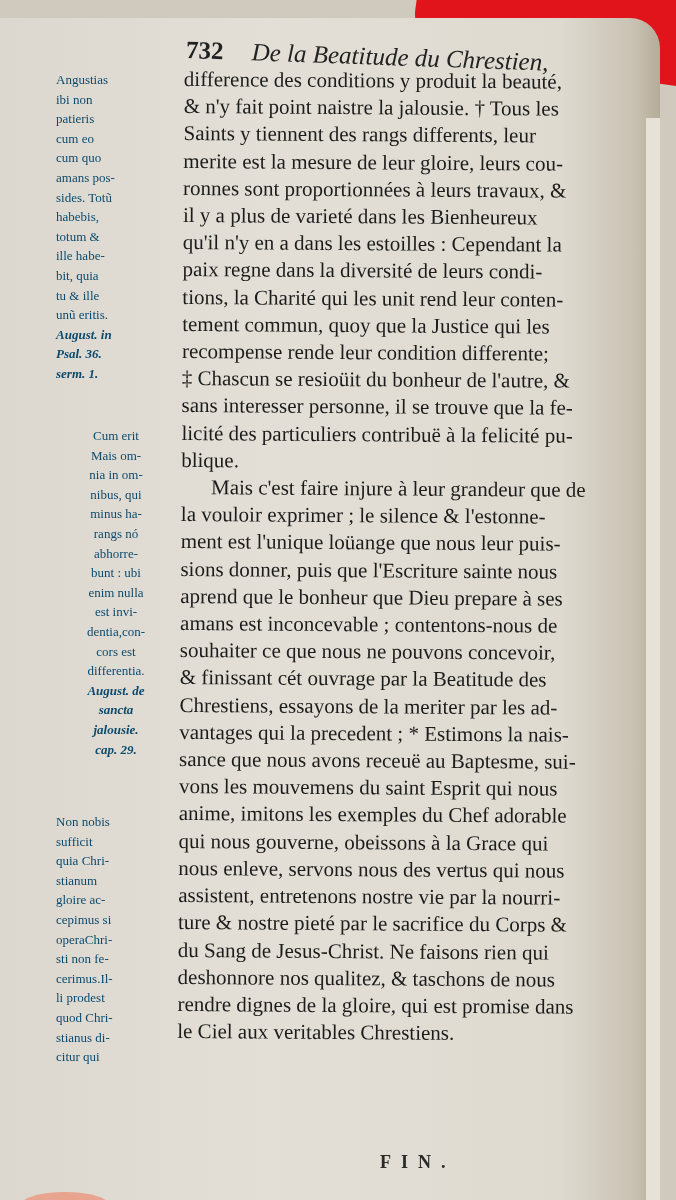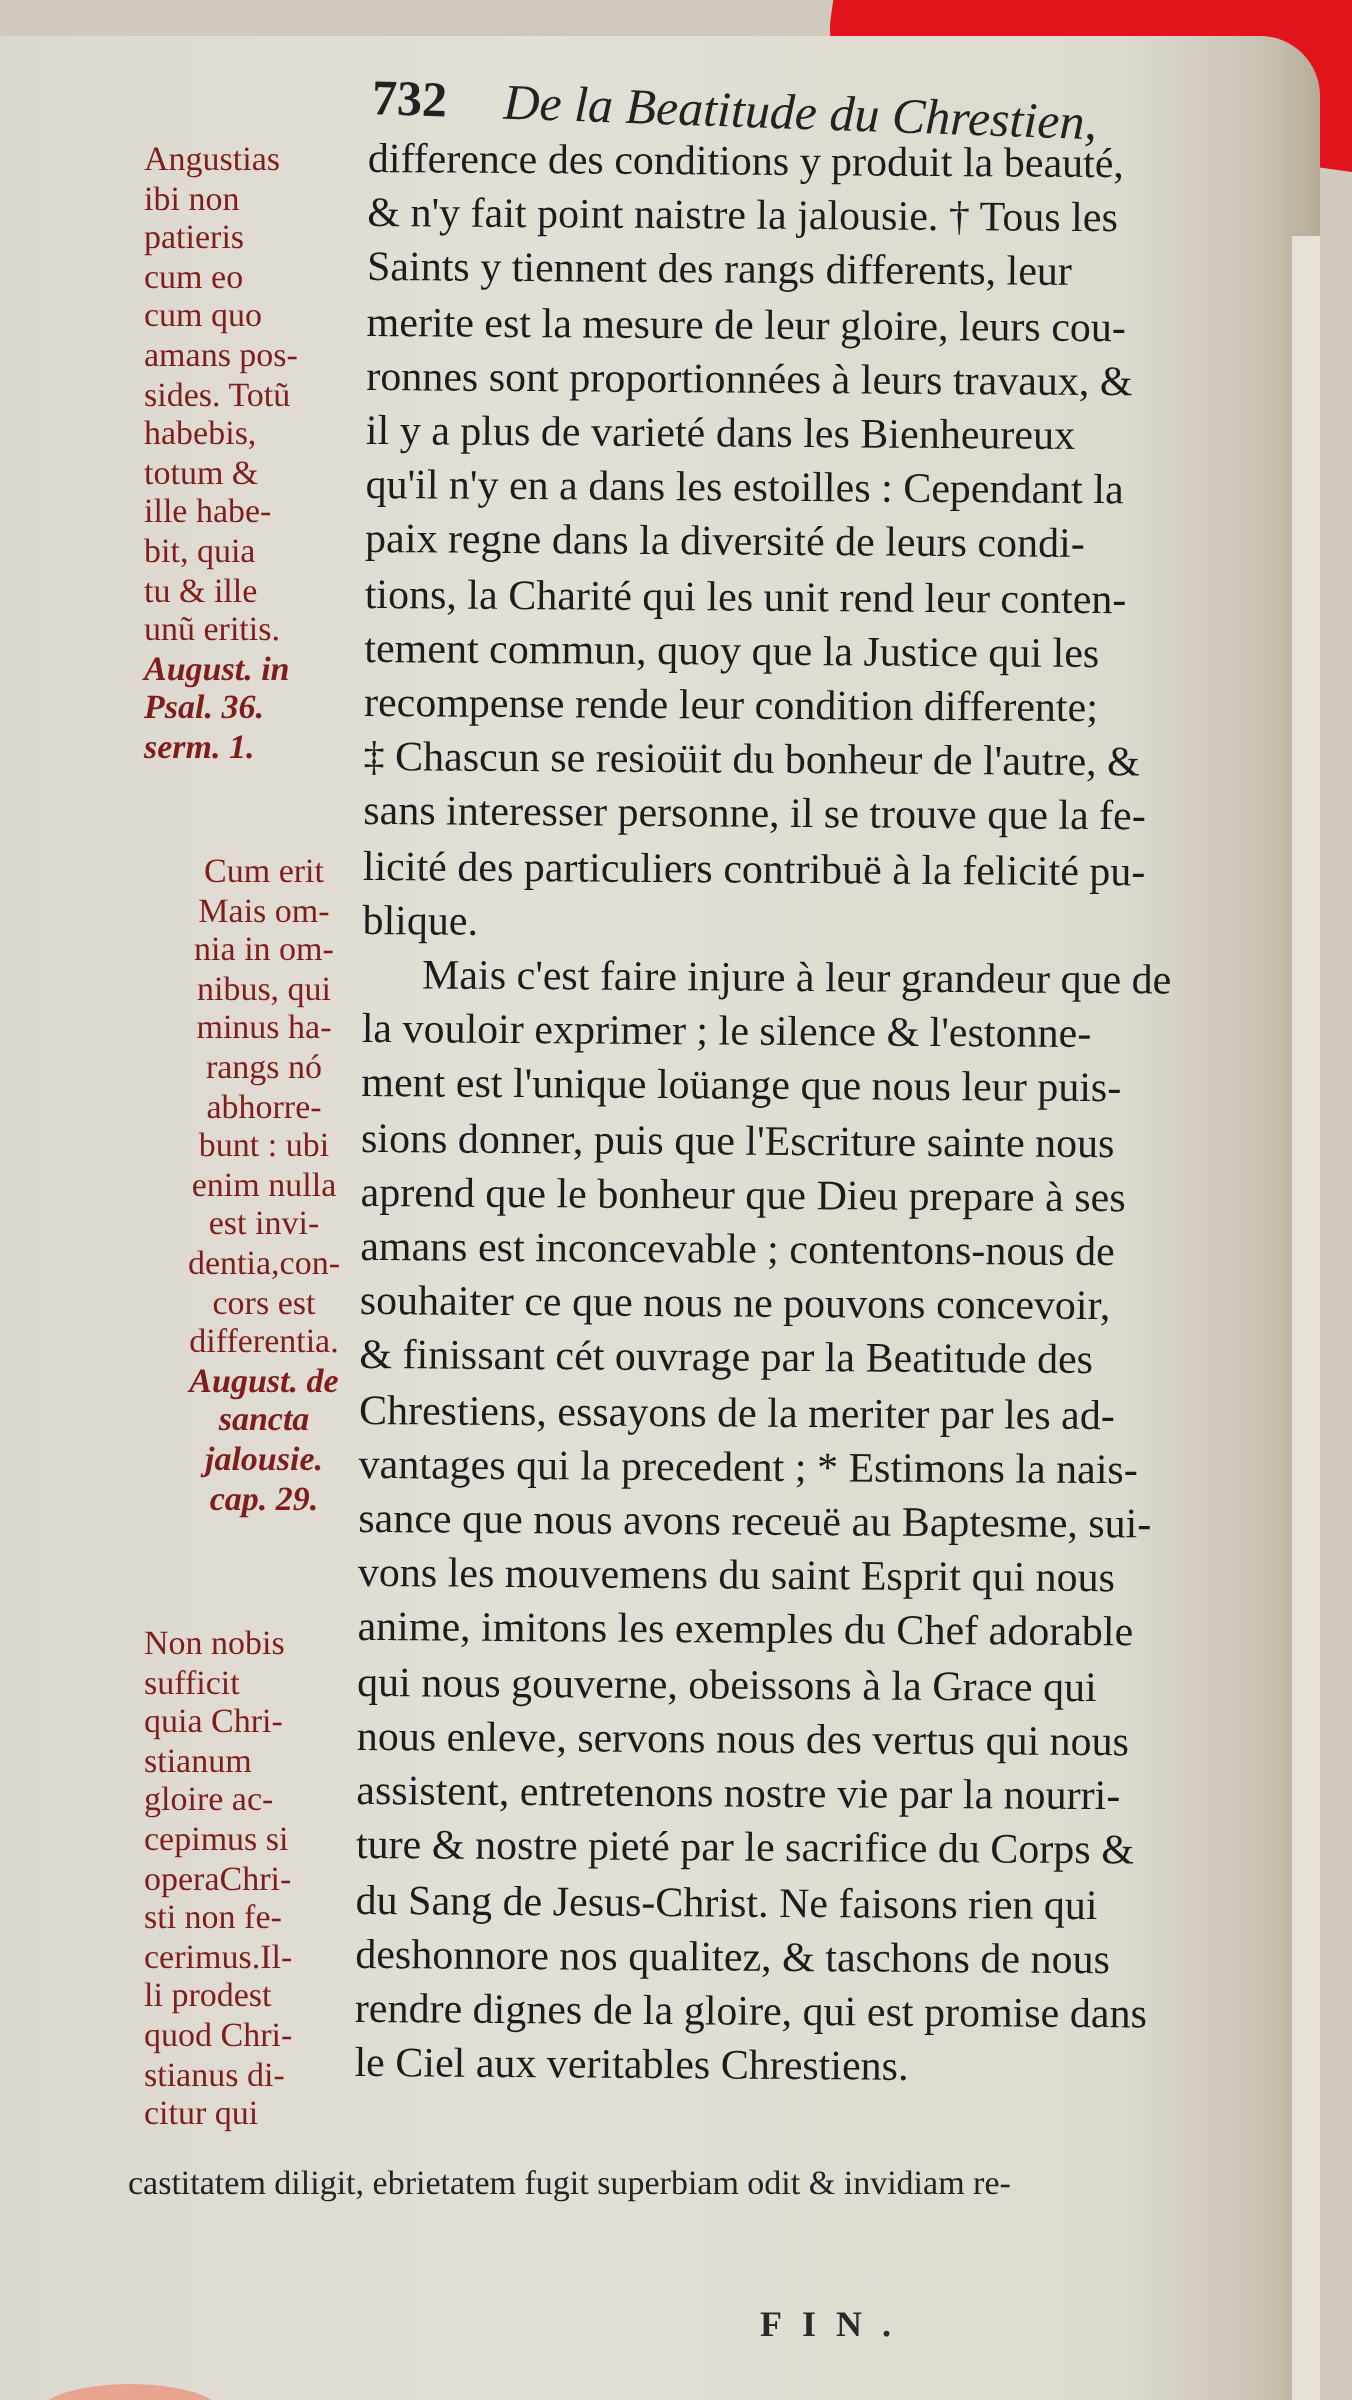--- a/index.html
+++ b/index.html
@@ -21,22 +21,22 @@
     position: absolute; right: 0; top: 100px; width: 14px; height: 1100px;
     background: #e7e2d8;
   }
   .header {
     position: absolute; left: 186px; top: 36px; width: 440px;
     font-size: 25px; color: #222; transform: rotate(2deg); transform-origin: left center;
   }
   .header .page-num { font-weight: bold; margin-right: 22px; }
   .header .running-title { font-style: italic; }
   .margin {
-    position: absolute; left: 72px; width: 120px; color: #7f1d1d;
-    font-size: 17px; line-height: 19.6px;
+    position: absolute; left: 56px; width: 120px; color: #0c4a6e;
+    font-size: 13px; line-height: 19.6px;
   }
   .margin .line { white-space: nowrap; }
   .margin .ref { font-style: italic; font-weight: bold; }
   .body-text {
     position: absolute; left: 184px; top: 66px; width: 440px;
     font-size: 21px; line-height: 27.2px; color: #1c1c1c;
     transform: rotate(0.4deg); transform-origin: left top;
   }
   .body-text .line { white-space: nowrap; text-align: justify; }
   .body-text .indent { padding-left: 30px; }
@@ -157,16 +157,15 @@
     <div class="line">nous enleve, servons nous des vertus qui nous</div>
     <div class="line">assistent, entretenons nostre vie par la nourri-</div>
     <div class="line">ture &amp; nostre pieté par le sacrifice du Corps &amp;</div>
     <div class="line">du Sang de Jesus-Christ. Ne faisons rien qui</div>
     <div class="line">deshonnore nos qualitez, &amp; taschons de nous</div>
     <div class="line">rendre dignes de la gloire, qui est promise dans</div>
     <div class="line">le Ciel aux veritables Chrestiens.</div>
   </div>
 
 <div class="footnote">
-  <div class="line">castitatem diligit, ebrietatem fugit superbiam odit &amp; invidiam re-</div>
 </div>
 
 <div class="fin">FIN.</div>
 
 </body></html>

